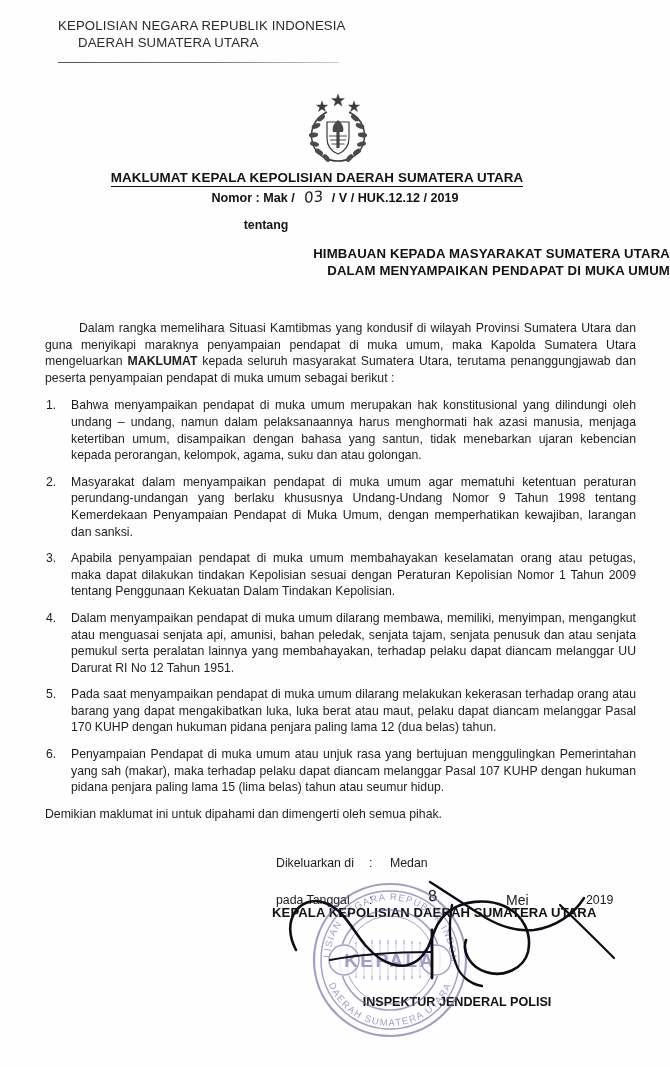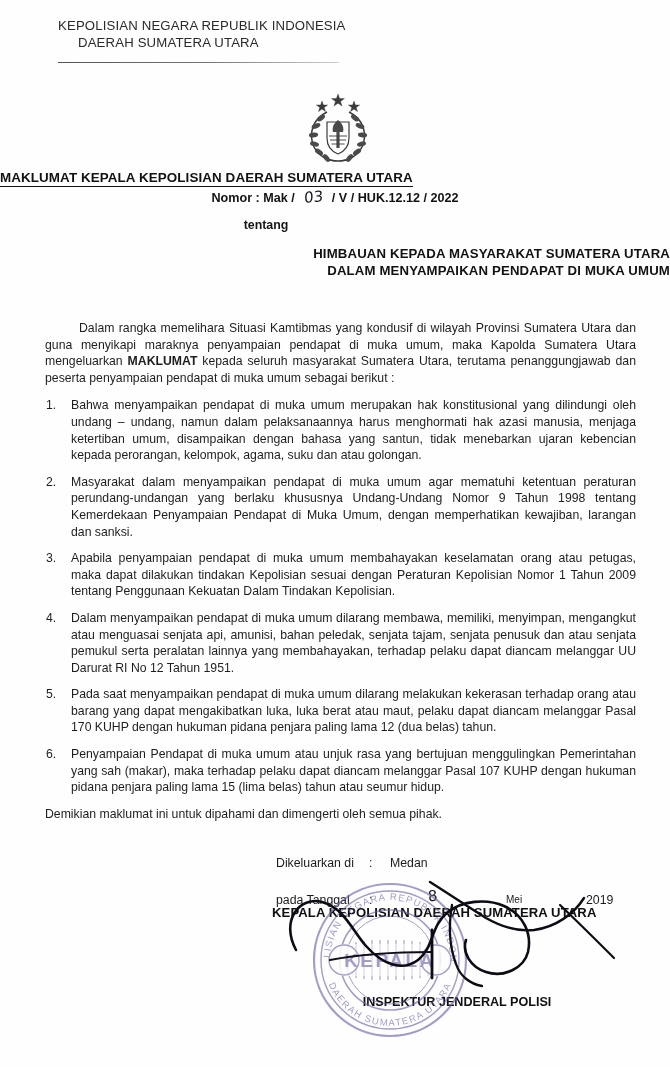--- a/index.html
+++ b/index.html
@@ -55,21 +55,21 @@
     width: 82px;
     height: 72px;
   }
 
   
   .doc-title {
     position: absolute;
     left: 0;
     top: 170px;
     width: 634px;
-    text-align: left;
+    text-align: center;
     font-size: 13.4px;
     font-weight: bold;
     letter-spacing: 0.1px;
     color: #121212;
   }
   .doc-title span {
     border-bottom: 1.4px solid #121212;
     padding-bottom: 1px;
   }
   .doc-number {
@@ -185,21 +185,21 @@
     top: -4px;
     font-family: "DejaVu Sans", sans-serif;
     font-size: 15px;
     transform: rotate(-6deg);
     color: #17171f;
   }
   .date-row .mei {
     position: absolute;
     left: 230px;
     top: 0;
-    font-size: 10px;
+    font-size: 14px;
   }
   .date-row .year {
     position: absolute;
     left: 310px;
     top: 0;
     font-size: 12.3px;
   }
 
   .office-title {
     position: absolute;
@@ -300,21 +300,21 @@
         <path d="M34.5,52 L47.5,52"></path>
       </g>
     </svg>
   </div>
 
   <div class="doc-title">
     <span>MAKLUMAT KEPALA KEPOLISIAN DAERAH SUMATERA UTARA</span>
   </div>
 
   <div class="doc-number">
-    <span>Nomor : Mak /</span><span class="hand-num">03</span><span>/ V / HUK.12.12 / 2022</span>
+    <span>Nomor : Mak /</span><span class="hand-num">03</span><span>/ V / HUK.12.12 / 2019</span>
   </div>
 
   <div class="tentang">tentang</div>
 
   <div class="subject">
     <div>HIMBAUAN KEPADA MASYARAKAT SUMATERA UTARA</div>
     <div>DALAM MENYAMPAIKAN PENDAPAT DI MUKA UMUM</div>
   </div>
 
   <div class="body-wrap">

